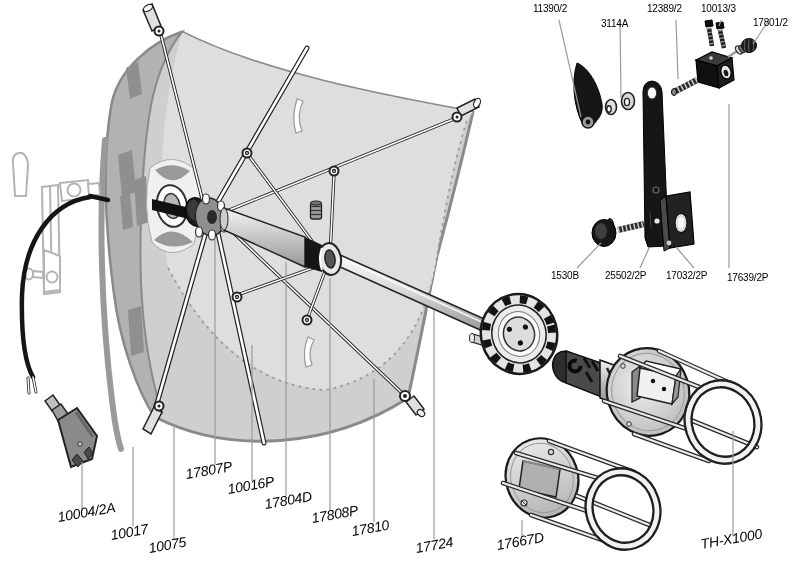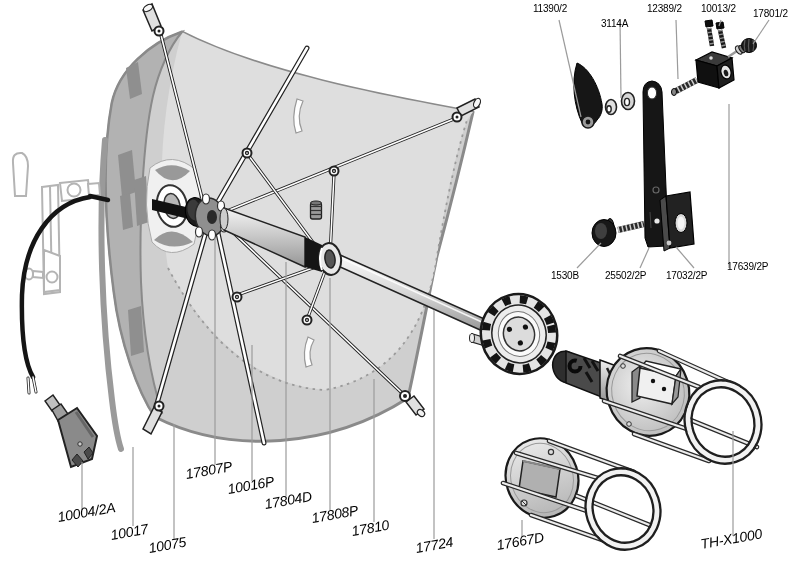--- a/index.html
+++ b/index.html
@@ -359,27 +359,27 @@
     <line x1="374" y1="522" x2="374" y2="379"></line>
     <line x1="434" y1="539" x2="434" y2="310"></line>
     <line x1="522" y1="537" x2="522" y2="520"></line>
     <line x1="733" y1="536" x2="733" y2="431"></line>
   </g>
 </svg>
 
 <div class="lbl" style="left:533px;top:3px">11390/2</div>
 <div class="lbl" style="left:601px;top:18px">3114A</div>
 <div class="lbl" style="left:647px;top:3px">12389/2</div>
-<div class="lbl" style="left:701px;top:3px">10013/2</div>
-<div class="lbl" style="left:753px;top:8px">17801/2</div>
+<div class="lbl" style="left:701px;top:3px">10013/3</div>
+<div class="lbl" style="left:753px;top:17px">17801/2</div>
 
 <div class="lbl" style="left:551px;top:270px">1530B</div>
 <div class="lbl" style="left:605px;top:270px">25502/2P</div>
 <div class="lbl" style="left:666px;top:270px">17032/2P</div>
-<div class="lbl" style="left:727px;top:261px">17639/2P</div>
+<div class="lbl" style="left:727px;top:272px">17639/2P</div>
 
 <div class="lbl-i" style="left:59px;top:509px">10004/2A</div>
 <div class="lbl-i" style="left:112px;top:527px">10017</div>
 <div class="lbl-i" style="left:150px;top:540px">10075</div>
 <div class="lbl-i" style="left:187px;top:466px">17807P</div>
 <div class="lbl-i" style="left:229px;top:481px">10016P</div>
 <div class="lbl-i" style="left:266px;top:496px">17804D</div>
 <div class="lbl-i" style="left:313px;top:510px">17808P</div>
 <div class="lbl-i" style="left:353px;top:523px">17810</div>
 <div class="lbl-i" style="left:417px;top:540px">17724</div>

